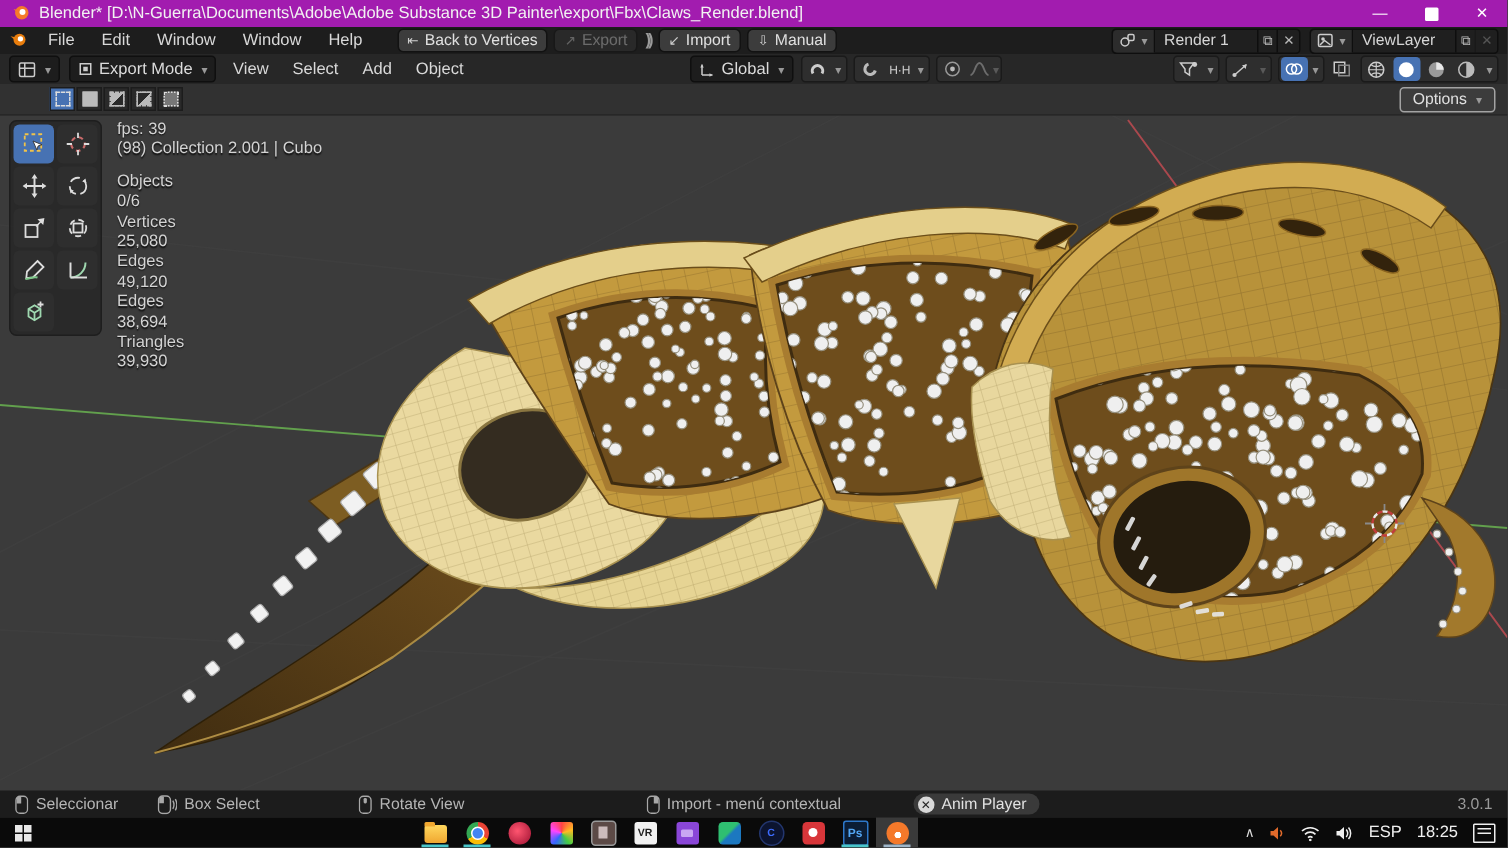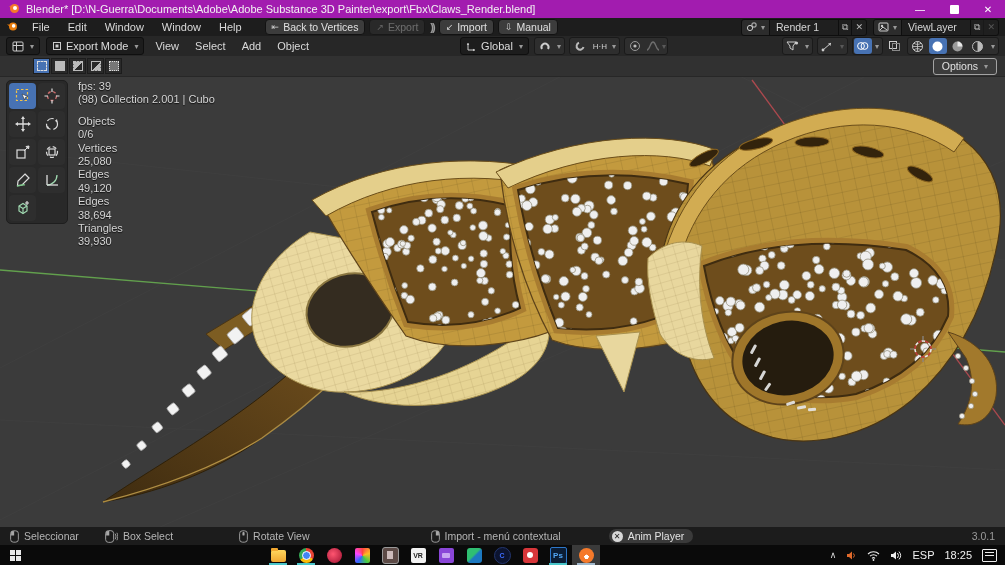--- a/index.html
+++ b/index.html
@@ -72,21 +72,21 @@
   .pill{display:inline-flex;align-items:center;gap:5px;background:#3a3a3a;border-radius:9px;height:14px;
         padding:0 9px 0 3px;color:#e2e2e2;}
   .pill .xc{width:11px;height:11px;border-radius:50%;background:#d8d8d8;color:#222;font-size:8px;
             display:flex;align-items:center;justify-content:center;font-weight:bold;}
   .version{margin-left:auto;margin-right:10px;color:#9a9a9a;}
   
   .taskbar{top:545px;height:20px;background:#0a0a0a;color:#fff;font-size:11px;z-index:31;}
   .start{width:30px;height:20px;display:flex;align-items:center;justify-content:center;}
   .winlogo{width:11px;height:11px;display:grid;grid-template-columns:5px 5px;grid-template-rows:5px 5px;gap:1px;}
   .winlogo i{background:#e8e8e8;}
-  .taskicons{position:absolute;left:264px;top:0;display:flex;height:20px;}
+  .taskicons{position:absolute;left:276px;top:0;display:flex;height:20px;}
   .task-cell{width:28px;height:20px;display:flex;align-items:center;justify-content:center;position:relative;}
   .task-cell.active{background:#3a3a3a;}
   .task-cell .run{position:absolute;bottom:0;left:5px;right:5px;height:2px;background:#49c5c9;}
   .task-cell.active .run{background:#9fb6c9;}
   .ti{width:15px;height:15px;border-radius:3px;position:relative;display:flex;align-items:center;justify-content:center;
       font-size:7px;font-weight:bold;}
   .icon-file-explorer{background:linear-gradient(#ffd75e,#f0a730);border-radius:2px;height:12px;margin-top:2px;}
   .icon-file-explorer:before{content:"";position:absolute;top:-2px;left:0;width:7px;height:3px;background:#f0a730;border-radius:1px 1px 0 0;}
   .icon-chrome{border-radius:50%;background:conic-gradient(#ea4335 0 33%,#fbbc05 33% 66%,#34a853 66% 100%);}
   .icon-chrome:after{content:"";width:7px;height:7px;border-radius:50%;background:#4285f4;border:1.5px solid #fff;}

